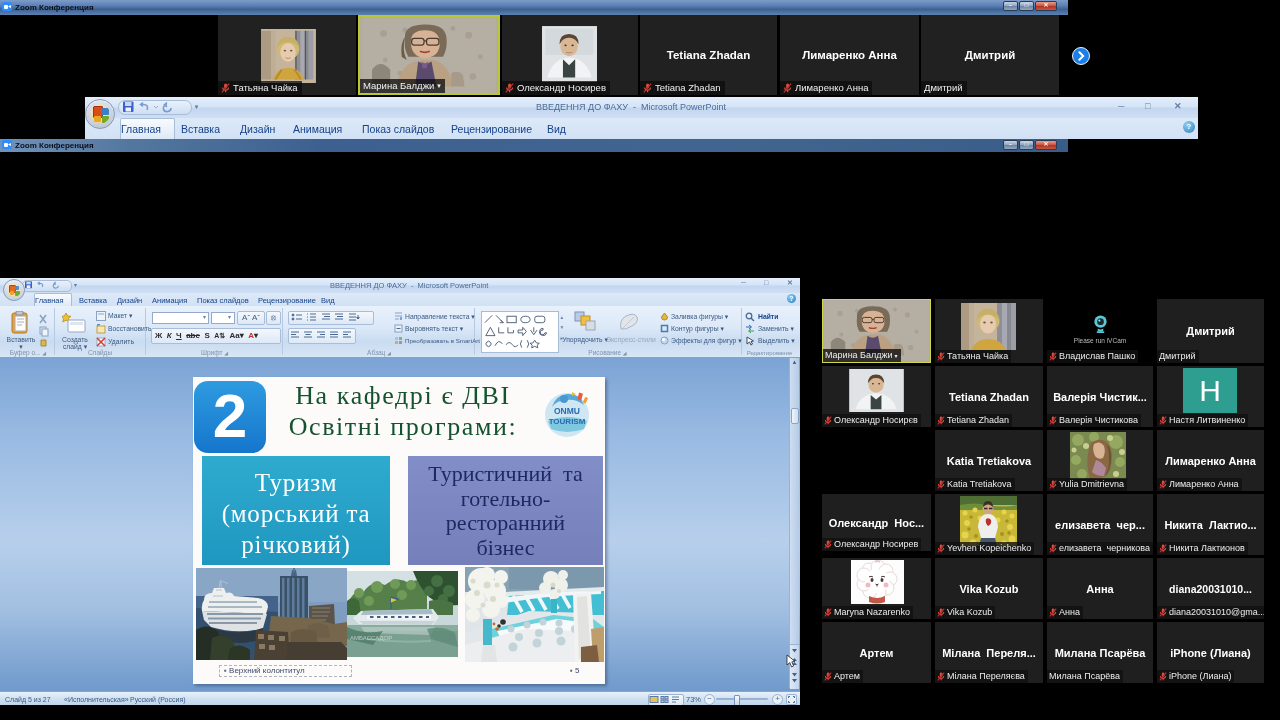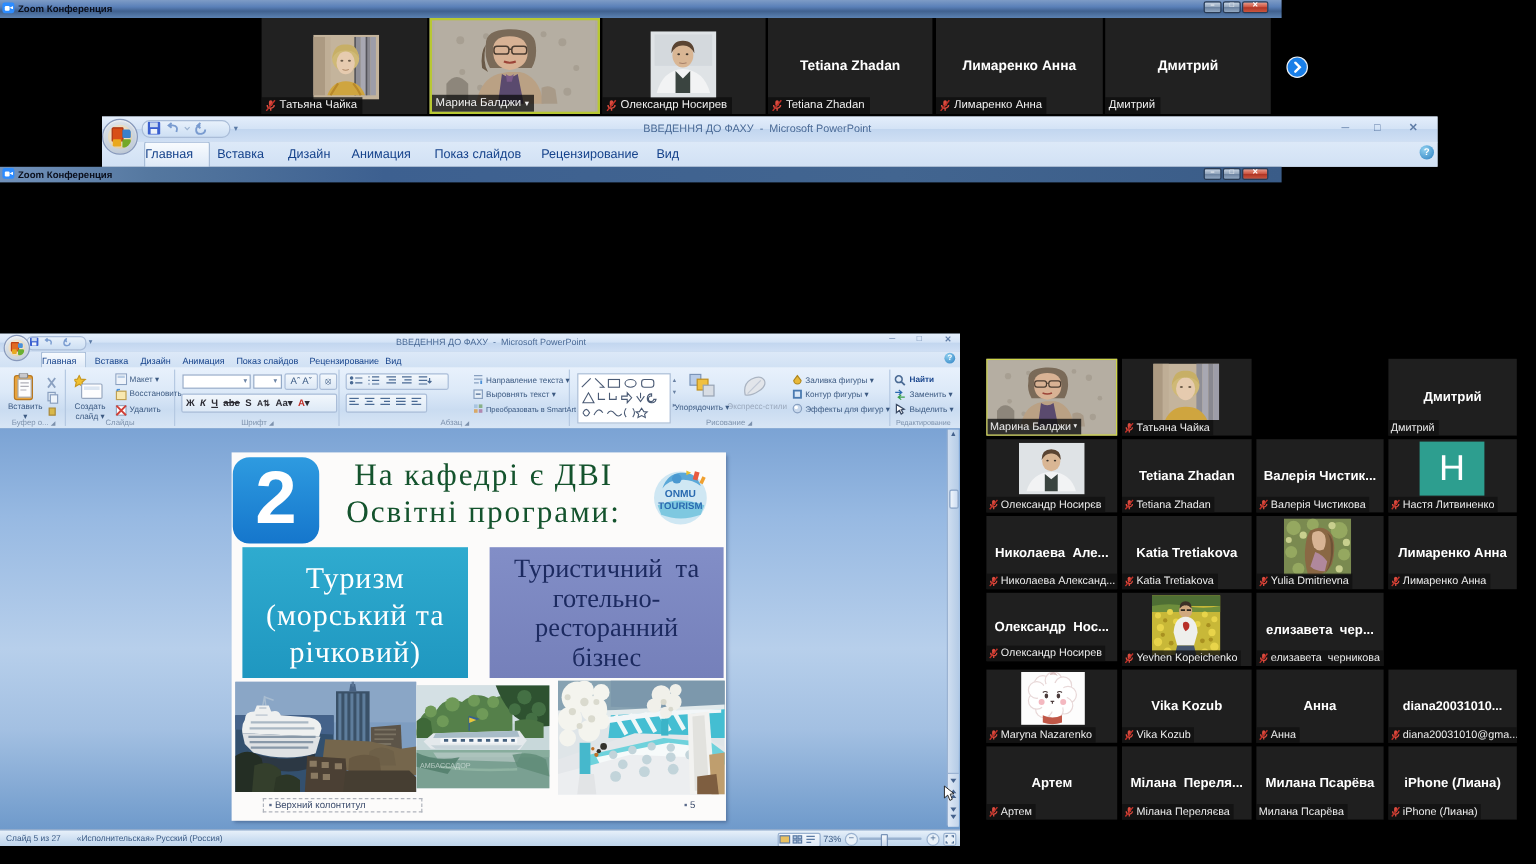--- a/index.html
+++ b/index.html
@@ -691,20 +691,36 @@
       <ellipse cx="23.5" cy="19.5" rx="1.3" ry="0.9" fill="#6a5a48"></ellipse>
       <ellipse cx="30.5" cy="19.5" rx="1.3" ry="0.9" fill="#6a5a48"></ellipse>
     </svg>
     <div class="glab"><svg class="mic" width="8" height="9" viewBox="0 0 9 10">
           <rect x="3.1" y="0.6" width="3" height="5" rx="1.5" fill="#d94c3f"></rect>
           <path d="M1.7 4.4c0 3.6 5.8 3.6 5.8 0" stroke="#d94c3f" stroke-width="1.2" fill="none"></path>
           <line x1="4.6" y1="7.1" x2="4.6" y2="9.3" stroke="#d94c3f" stroke-width="1.2"></line>
           <line x1="0.9" y1="9.4" x2="8.1" y2="0.6" stroke="#c03028" stroke-width="1.3"></line>
         </svg>Татьяна Чайка</div>
   </div>
+  <div class="gtile" style="left:1047px;top:299px;width:106px;height:64px;background:#000;">
+    <svg class="abs" style="left:45px;top:16px;" width="17" height="19" viewBox="0 0 15 17">
+      <circle cx="7.5" cy="6" r="5.5" fill="#5bc8d8"></circle>
+      <circle cx="7.5" cy="6" r="3" fill="#1a2a30"></circle>
+      <circle cx="6.5" cy="5" r="1" fill="#8ae0ea"></circle>
+      <path d="M5 12 Q7.5 14 10 12 L10 14 Q7.5 15.5 5 14Z" fill="#5bc8d8"></path>
+      <rect x="4" y="14.5" width="7" height="1.6" rx="0.8" fill="#5bc8d8"></rect>
+    </svg>
+    <div class="abs" style="left:0;right:0;top:38px;text-align:center;font-size:6.5px;color:#b8bcbe;">Please run iVCam</div>
+    <div class="glab"><svg class="mic" width="8" height="9" viewBox="0 0 9 10">
+          <rect x="3.1" y="0.6" width="3" height="5" rx="1.5" fill="#d94c3f"></rect>
+          <path d="M1.7 4.4c0 3.6 5.8 3.6 5.8 0" stroke="#d94c3f" stroke-width="1.2" fill="none"></path>
+          <line x1="4.6" y1="7.1" x2="4.6" y2="9.3" stroke="#d94c3f" stroke-width="1.2"></line>
+          <line x1="0.9" y1="9.4" x2="8.1" y2="0.6" stroke="#c03028" stroke-width="1.3"></line>
+        </svg>Владислав Пашко</div>
+  </div>
   <div class="gtile" style="left:1157px;top:299px;width:107px;height:64px;">
     <div class="gname">Дмитрий</div>
     <div class="glab">Дмитрий</div>
   </div>
 
   <div class="gtile" style="left:822px;top:366px;width:109px;height:61px;">
     <svg class="abs" style="left:27px;top:3px;" width="55" height="43" viewBox="-3 -2 61 48">
       <rect x="-3" y="-2" width="61" height="48" fill="#dfe3e6"></rect>
       <path d="M4 43 Q9 26 27 25 Q45 26 50 43 Z" fill="#f2f3f4"></path>
       <path d="M21 27 L27 32 L33 27 L33 43 L21 43 Z" fill="#3a4440"></path>
@@ -741,29 +757,20 @@
   <div class="gtile" style="left:1157px;top:366px;width:107px;height:61px;">
     <div class="abs" style="left:26px;top:2px;width:54px;height:45px;background:#2d9e8f;color:#fff;font-size:30px;text-align:center;line-height:45px;">H</div>
     <div class="glab"><svg class="mic" width="8" height="9" viewBox="0 0 9 10">
           <rect x="3.1" y="0.6" width="3" height="5" rx="1.5" fill="#d94c3f"></rect>
           <path d="M1.7 4.4c0 3.6 5.8 3.6 5.8 0" stroke="#d94c3f" stroke-width="1.2" fill="none"></path>
           <line x1="4.6" y1="7.1" x2="4.6" y2="9.3" stroke="#d94c3f" stroke-width="1.2"></line>
           <line x1="0.9" y1="9.4" x2="8.1" y2="0.6" stroke="#c03028" stroke-width="1.3"></line>
         </svg>Настя Литвиненко</div>
   </div>
 
-  <div class="gtile" style="left:822px;top:430px;width:109px;height:61px;">
-    <div class="gname">Николаева&nbsp; Але...</div>
-    <div class="glab"><svg class="mic" width="8" height="9" viewBox="0 0 9 10">
-          <rect x="3.1" y="0.6" width="3" height="5" rx="1.5" fill="#d94c3f"></rect>
-          <path d="M1.7 4.4c0 3.6 5.8 3.6 5.8 0" stroke="#d94c3f" stroke-width="1.2" fill="none"></path>
-          <line x1="4.6" y1="7.1" x2="4.6" y2="9.3" stroke="#d94c3f" stroke-width="1.2"></line>
-          <line x1="0.9" y1="9.4" x2="8.1" y2="0.6" stroke="#c03028" stroke-width="1.3"></line>
-        </svg>Николаева Александ...</div>
-  </div>
   <div class="gtile" style="left:935px;top:430px;width:108px;height:61px;">
     <div class="gname">Katia Tretiakova</div>
     <div class="glab"><svg class="mic" width="8" height="9" viewBox="0 0 9 10">
           <rect x="3.1" y="0.6" width="3" height="5" rx="1.5" fill="#d94c3f"></rect>
           <path d="M1.7 4.4c0 3.6 5.8 3.6 5.8 0" stroke="#d94c3f" stroke-width="1.2" fill="none"></path>
           <line x1="4.6" y1="7.1" x2="4.6" y2="9.3" stroke="#d94c3f" stroke-width="1.2"></line>
           <line x1="0.9" y1="9.4" x2="8.1" y2="0.6" stroke="#c03028" stroke-width="1.3"></line>
         </svg>Katia Tretiakova</div>
   </div>
   <div class="gtile" style="left:1047px;top:430px;width:106px;height:61px;">
@@ -858,20 +865,29 @@
   </div>
   <div class="gtile" style="left:1047px;top:494px;width:106px;height:61px;">
     <div class="gname">елизавета&nbsp; чер...</div>
     <div class="glab"><svg class="mic" width="8" height="9" viewBox="0 0 9 10">
           <rect x="3.1" y="0.6" width="3" height="5" rx="1.5" fill="#d94c3f"></rect>
           <path d="M1.7 4.4c0 3.6 5.8 3.6 5.8 0" stroke="#d94c3f" stroke-width="1.2" fill="none"></path>
           <line x1="4.6" y1="7.1" x2="4.6" y2="9.3" stroke="#d94c3f" stroke-width="1.2"></line>
           <line x1="0.9" y1="9.4" x2="8.1" y2="0.6" stroke="#c03028" stroke-width="1.3"></line>
         </svg>елизавета&nbsp; черникова</div>
   </div>
+  <div class="gtile" style="left:1157px;top:494px;width:107px;height:61px;">
+    <div class="gname">Никита&nbsp; Лактио...</div>
+    <div class="glab"><svg class="mic" width="8" height="9" viewBox="0 0 9 10">
+          <rect x="3.1" y="0.6" width="3" height="5" rx="1.5" fill="#d94c3f"></rect>
+          <path d="M1.7 4.4c0 3.6 5.8 3.6 5.8 0" stroke="#d94c3f" stroke-width="1.2" fill="none"></path>
+          <line x1="4.6" y1="7.1" x2="4.6" y2="9.3" stroke="#d94c3f" stroke-width="1.2"></line>
+          <line x1="0.9" y1="9.4" x2="8.1" y2="0.6" stroke="#c03028" stroke-width="1.3"></line>
+        </svg>Никита Лактионов</div>
+  </div>
 
   <div class="gtile" style="left:822px;top:558px;width:109px;height:61px;">
     <div class="abs" style="left:29px;top:2px;width:53px;height:44px;background:#fdfdfd;">
       <svg width="53" height="44" viewBox="0 0 53 44">
         <g fill="#fff" stroke="#e8d8d8" stroke-width="1">
         <circle cx="18" cy="10" r="7"></circle>
             <circle cx="27" cy="7" r="7"></circle>
             <circle cx="35" cy="11" r="7"></circle>
             <circle cx="39" cy="19" r="7"></circle>
             <circle cx="36" cy="28" r="7"></circle>

